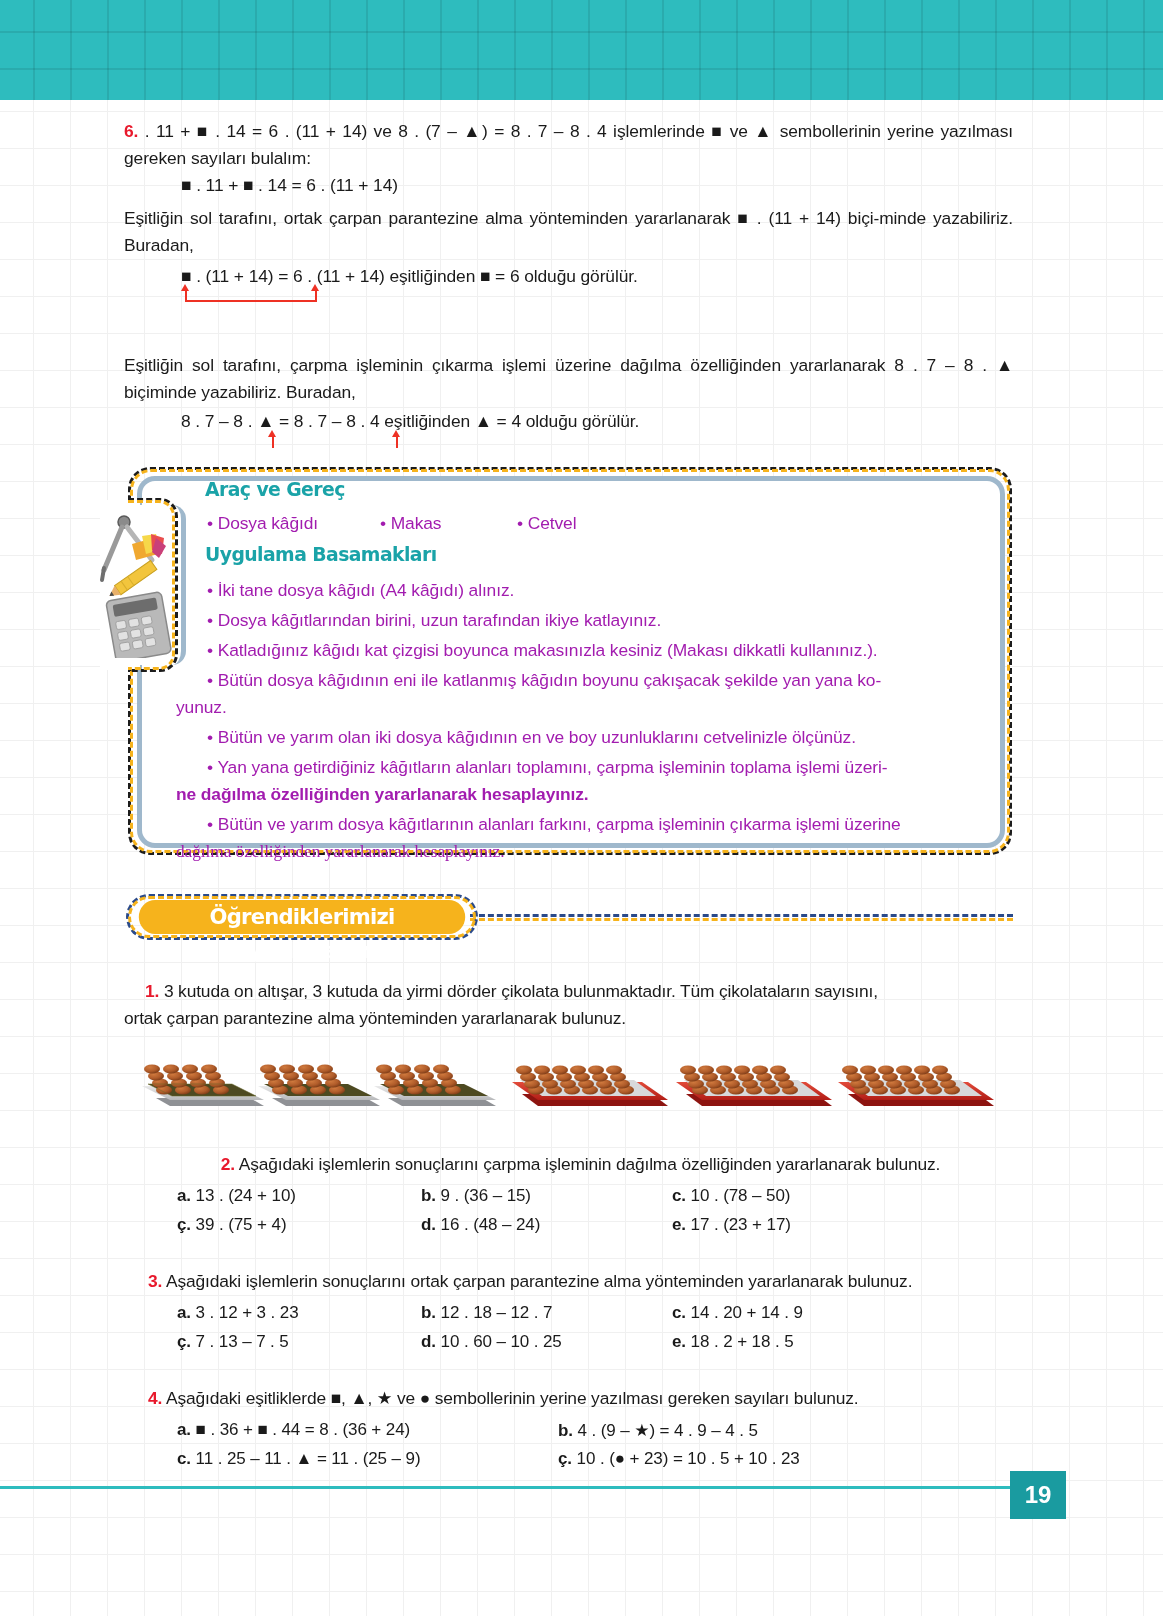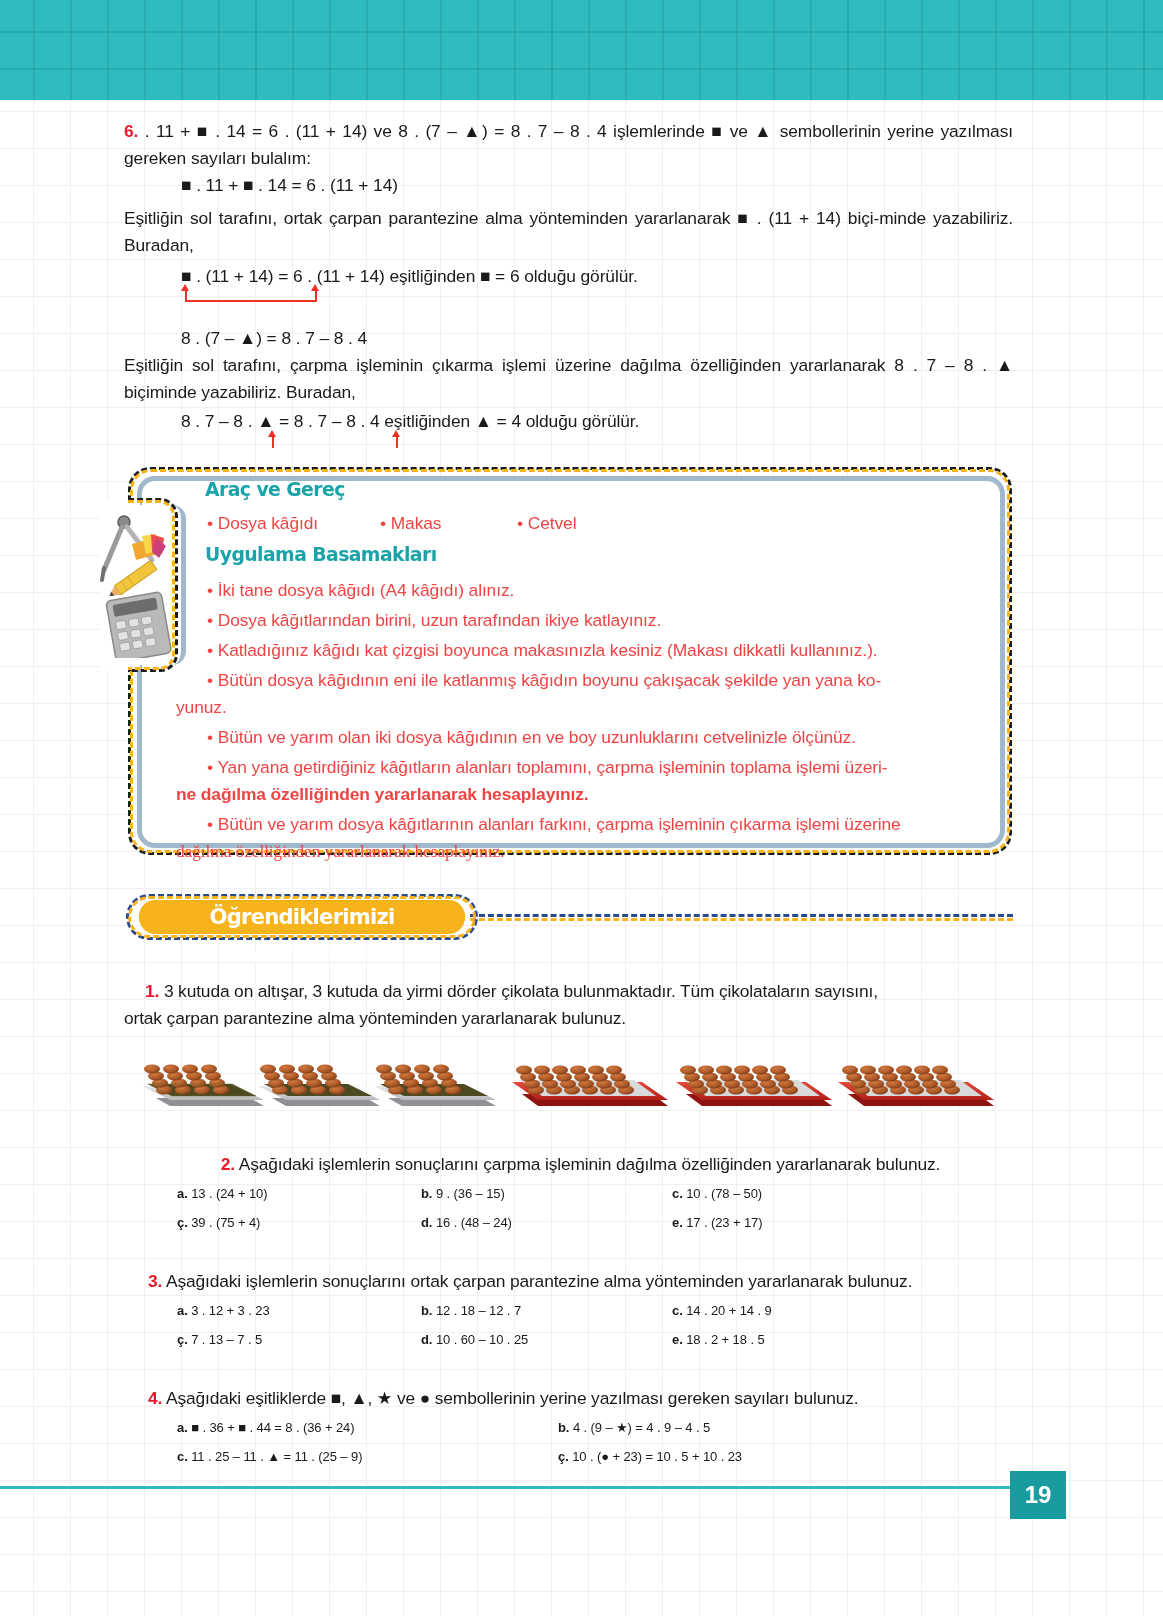--- a/index.html
+++ b/index.html
@@ -186,21 +186,21 @@
     font-family: "DejaVu Sans", sans-serif;
     letter-spacing: -0.6px;
     transform: scaleX(0.94);
     transform-origin: left center;
     z-index: 10;
   }
   .box-line {
     position: absolute;
     font-size: 17.4px;
     line-height: 27px;
-    color: #ef4444;
+    color: #a21caf;
     z-index: 10;
     letter-spacing: -0.1px;
   }
 
   
   .badge-wrap { position: absolute; left: 126px; top: 894px; z-index: 6; }
   .badge-dash-outer {
     position: absolute; left: 0; top: 0;
     width: 352px; height: 46px;
     box-sizing: border-box;
@@ -252,21 +252,21 @@
   
   .ex-q {
     position: absolute;
     font-size: 17.4px;
     line-height: 27px;
     color: #1a1a1a;
     letter-spacing: -0.15px;
   }
   .ex-item {
     position: absolute;
-    font-size: 13px;
+    font-size: 17px;
     color: #1a1a1a;
     letter-spacing: -0.1px;
     white-space: nowrap;
   }
   .ex-item b { font-weight: bold; }
 
   
   .choco-row { position: absolute; left: 0; top: 1028px; width: 1163px; height: 92px; }
 
   
@@ -312,21 +312,20 @@
   <div class="para" style="left:181px; top:263px; width:830px;">■ . (11 + 14) = 6 . (11 + 14) eşitliğinden ■ = 6 olduğu görülür.</div>
 
   <div class="arrow-grp" style="left:181px; top:284px; width:145px; height:18px;">
     <div class="bar" style="left:4px; width:132px;"></div>
     <div class="stem" style="left:4px; height:14px;"></div>
     <div class="stem" style="left:134px; height:14px;"></div>
     <div class="head" style="left:0px; top:0px;"></div>
     <div class="head" style="left:130px; top:0px;"></div>
   </div>
 
-  <div class="para" style="left:181px; top:325px; width:830px;">8 . (7 – ▲) = 8 . 7 – 8 . 4</div>
 
   <div class="para" style="left:124px; top:352px; width:889px;">Eşitliğin sol tarafını, çarpma işleminin çıkarma işlemi üzerine dağılma özelliğinden yararlanarak 8 . 7 – 8 . ▲ biçiminde yazabiliriz. Buradan,</div>
 
   <div class="para" style="left:181px; top:408px; width:830px;">8 . 7 – 8 . ▲ = 8 . 7 – 8 . 4 eşitliğinden ▲ = 4 olduğu görülür.</div>
 
   <div class="arrow-grp" style="left:268px; top:430px; width:140px; height:18px;">
     <div class="stem" style="left:4px; height:14px;"></div>
     <div class="head" style="left:0px; top:0px;"></div>
   </div>
   <div class="arrow-grp" style="left:392px; top:430px; width:20px; height:18px;">

